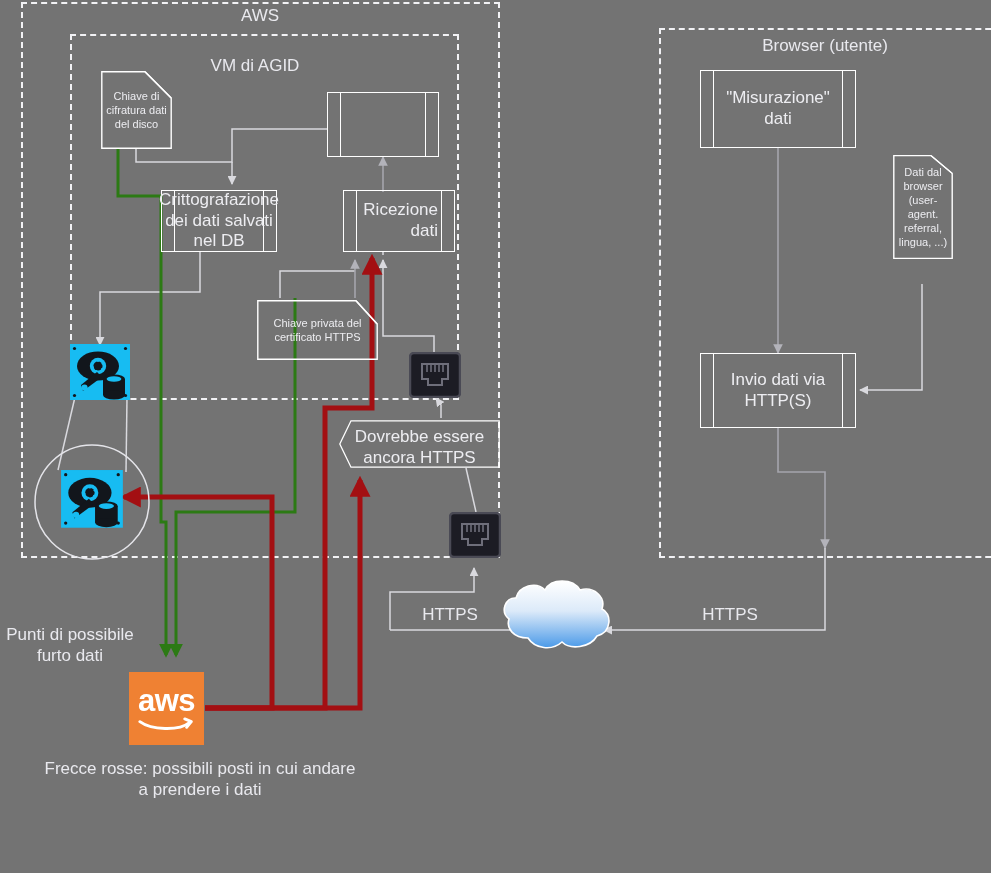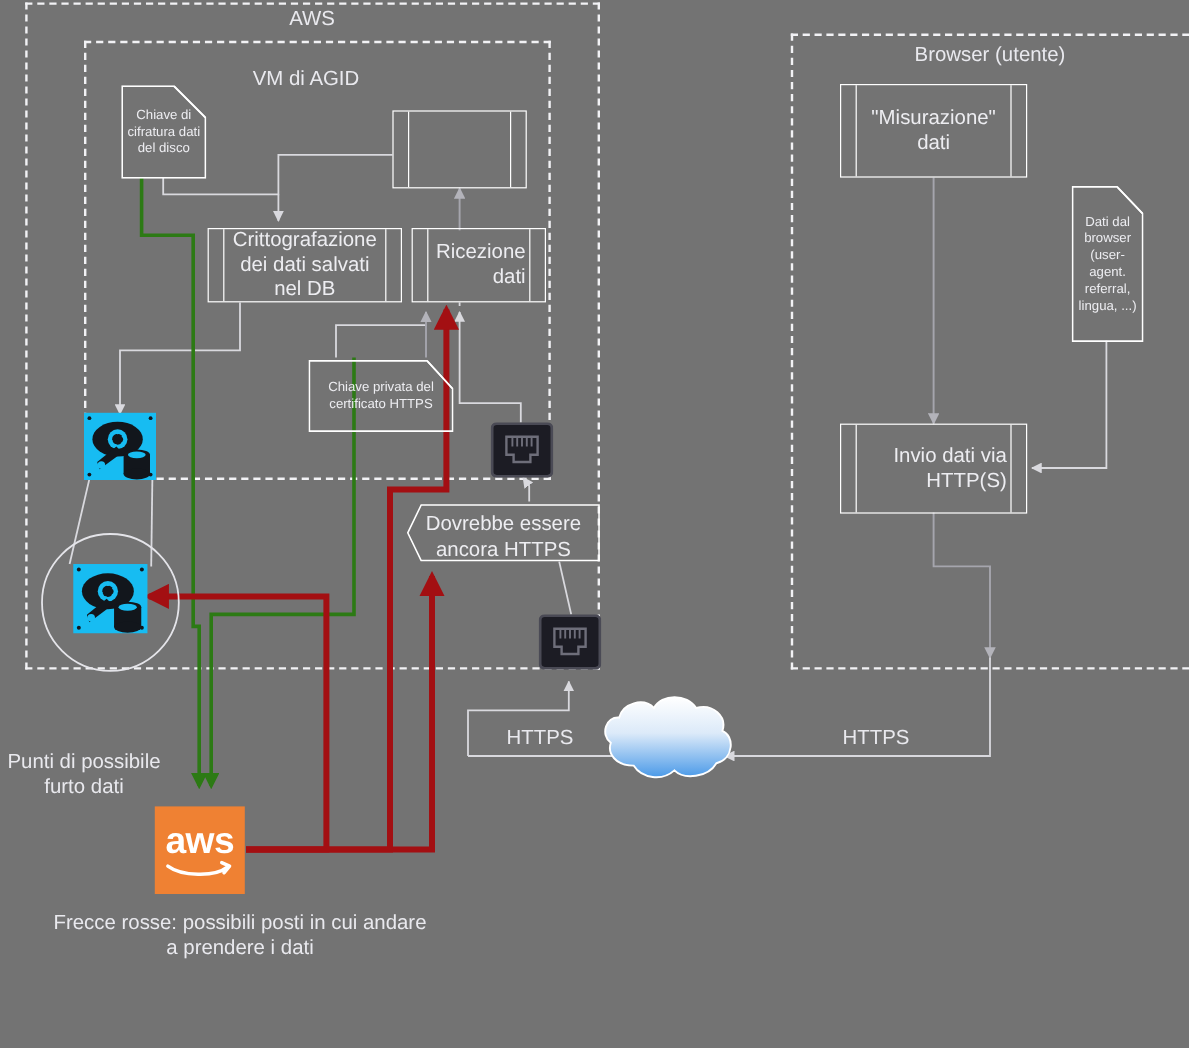--- a/index.html
+++ b/index.html
@@ -228,39 +228,39 @@
                C590,648 570,650 562,642
                C552,651 535,649 528,638 Z" fill="url(#cloudgrad)" stroke="#ffffff" stroke-width="1.6"></path>
     </g>
   </svg>
 
   <div class="procbox" style="left:327px; top:92px; width:112px; height:65px;">
     <span class="rail l"></span>
     <span class="rail r"></span>
   </div>
 
-  <div class="procbox" style="left:161px; top:190px; width:162px; height:62px;margin-left:12px;">
+  <div class="procbox" style="left:161px; top:190px; width:116px; height:62px;">
     <span class="rail l"></span>
     <span class="rail r"></span>
     <span class="ptext">Crittografazione dei dati salvati nel DB</span>
   </div>
 
   <div class="procbox" style="left:343px; top:190px; width:112px; height:62px;text-align:right;">
     <span class="rail l"></span>
     <span class="rail r"></span>
     <span class="ptext">Ricezione dati</span>
   </div>
 
   <div class="procbox" style="left:700px; top:70px; width:156px; height:78px;">
     <span class="rail l"></span>
     <span class="rail r"></span>
     <span class="ptext">"Misurazione" dati</span>
   </div>
 
-  <div class="procbox" style="left:700px; top:353px; width:156px; height:75px;text-align:right;">
+  <div class="procbox" style="left:700px; top:353px; width:156px; height:75px;">
     <span class="rail l"></span>
     <span class="rail r"></span>
     <span class="ptext">Invio dati via HTTP(S)</span>
   </div>
 
   <div class="note" style="left:101px; top:71px; width:71px; height:78px;">
     <svg class="noteshape" viewBox="0 0 71 78" preserveAspectRatio="none">
       <path d="M0.8,0.8 L44,0.8 L70.2,27 L70.2,77.2 L0.8,77.2 Z" fill="none" stroke="#ffffff" stroke-width="1.4"></path>
       <path d="M44,0.8 L70.2,27" fill="none" stroke="#ffffff" stroke-width="1.4"></path>
     </svg>
@@ -268,21 +268,21 @@
   </div>
 
   <div class="note" style="left:220px; top:300px; width:121px; height:60px; font-size:11px;margin-left:37px;">
     <svg class="noteshape" viewBox="0 0 121 60" preserveAspectRatio="none">
       <path d="M0.8,0.8 L99,0.8 L120.2,24 L120.2,59.2 L0.8,59.2 Z" fill="none" stroke="#ffffff" stroke-width="1.4"></path>
       <path d="M99,0.8 L120.2,24" fill="none" stroke="#ffffff" stroke-width="1.4"></path>
     </svg>
     <span class="ntext">Chiave privata del certificato HTTPS</span>
   </div>
 
-  <div class="note" style="left:893px; top:155px; width:60px; height:130px; font-size:11px;">
+  <div class="note" style="left:893px; top:155px; width:60px; height:104px; font-size:11px;">
     <svg class="noteshape" viewBox="0 0 60 130" preserveAspectRatio="none">
       <path d="M0.8,0.8 L38,0.8 L59.2,23 L59.2,129.2 L0.8,129.2 Z" fill="none" stroke="#ffffff" stroke-width="1.4"></path>
       <path d="M38,0.8 L59.2,23" fill="none" stroke="#ffffff" stroke-width="1.4"></path>
     </svg>
     <span class="ntext">Dati dal browser (user-agent. referral, lingua, ...)</span>
   </div>
 
   <div class="callout" style="left:339px; top:420px; width:161px; height:48px;">
     <svg class="calloutshape" viewBox="0 0 161 48" preserveAspectRatio="none">
       <path d="M12,0.8 L160.2,0.8 L160.2,47.2 L12,47.2 L0.8,24 Z" fill="none" stroke="#ffffff" stroke-width="1.3"></path>

